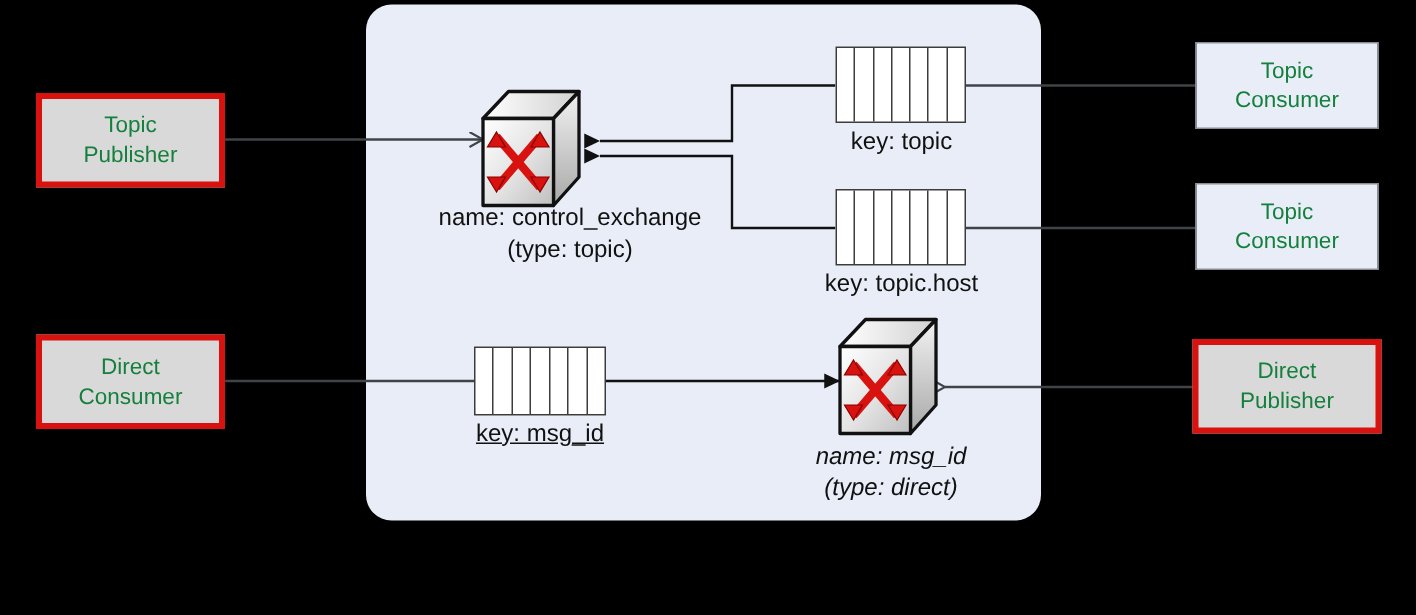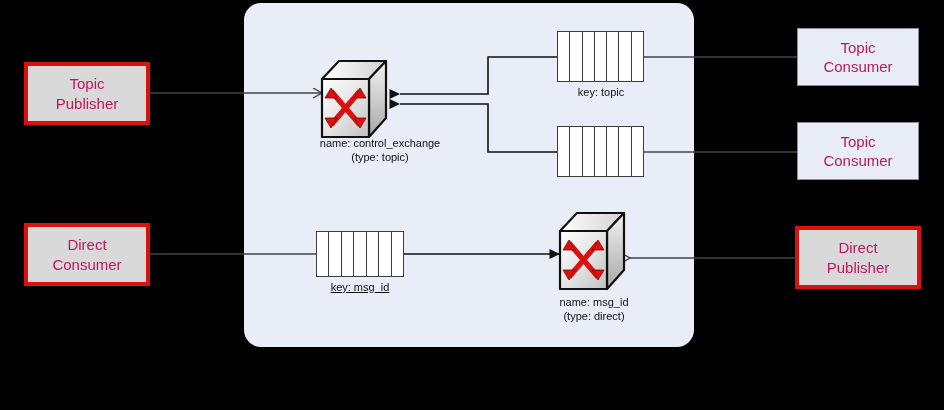--- a/index.html
+++ b/index.html
@@ -31,21 +31,21 @@
   
   .node-box {
     position: absolute;
     box-sizing: border-box;
     display: flex;
     align-items: center;
     justify-content: center;
     text-align: center;
     line-height: 1.28;
     font-size: 15px;
-    color: #be185d;
+    color: #15803d;
     white-space: pre-line;
   }
   .node-box.red {
     background: #d9d9d9;
     border: 4px solid #d8120e;
   }
   .node-box.blue {
     background: #e8edf7;
     border: 1px solid #8a8d94;
   }
@@ -72,30 +72,30 @@
   .queue .cell:last-child { border-right: none; }
 
   #queue-topic      { left: 557px; top: 31px;  width: 87px;  height: 51px; }
   #queue-topic-host { left: 557px; top: 126px; width: 87px;  height: 51px; }
   #queue-msg-id     { left: 316px; top: 231px; width: 88px;  height: 46px; }
 
   
   .caption {
     position: absolute;
     text-align: center;
-    font-size: 11px;
+    font-size: 16px;
     color: #111111;
     line-height: 1.3;
     white-space: pre-line;
   }
   #label-control-exchange { left: 244px; top: 136px; width: 272px; }
   #label-queue-topic      { left: 537px; top: 85px;  width: 128px; }
   #label-queue-topic-host { left: 527px; top: 180px; width: 148px; }
   #label-queue-msg-id     { left: 296px; top: 280px; width: 128px; text-decoration: underline; }
-  #label-msg-id-exchange  { left: 478px; top: 295px; width: 232px; }
+  #label-msg-id-exchange  { left: 478px; top: 295px; width: 232px; font-style: italic; }
 
   
   #wires {
     position: absolute;
     left: 0; top: 0;
     width: 944px;
     height: 410px;
     pointer-events: none;
   }
 
@@ -241,20 +241,21 @@
     <span class="cell"></span>
     <span class="cell"></span>
     <span class="cell"></span>
     <span class="cell"></span>
     <span class="cell"></span>
   </div>
 
   <div class="caption" id="label-control-exchange">name: control_exchange
 (type: topic)</div>
   <div class="caption" id="label-queue-topic">key: topic</div>
+  <div class="caption" id="label-queue-topic-host">key: topic.host</div>
   <div class="caption" id="label-queue-msg-id">key: msg_id</div>
   <div class="caption" id="label-msg-id-exchange">name: msg_id
 (type: direct)</div>
 
   <div class="node-box red" id="topic-publisher">Topic
 Publisher</div>
 
   <div class="node-box red" id="direct-consumer">Direct
 Consumer</div>
 

